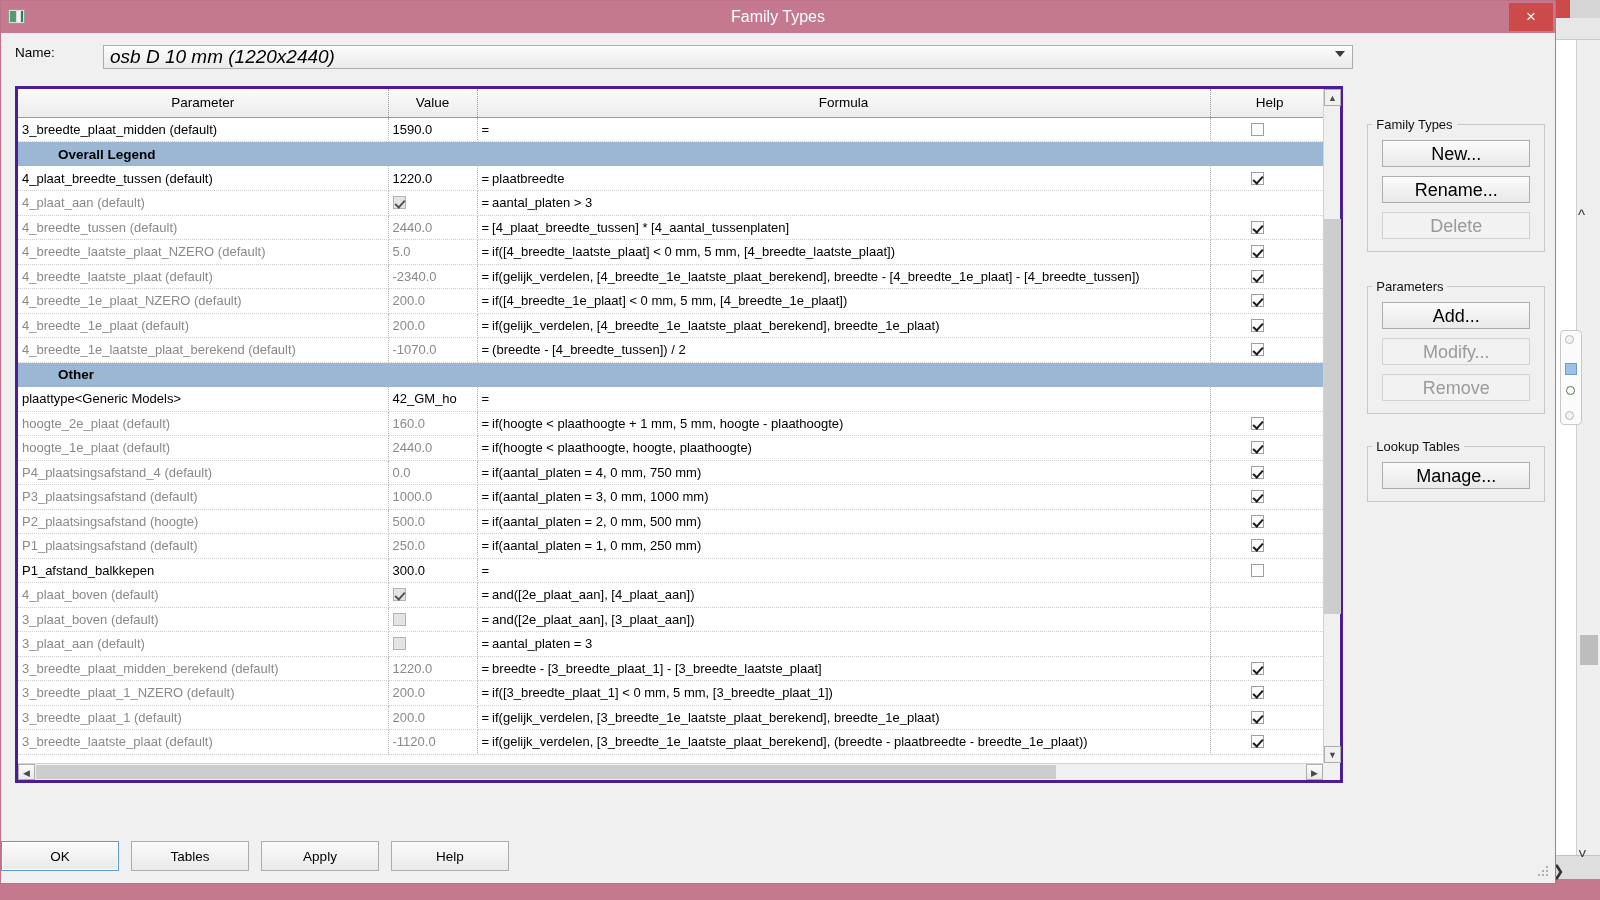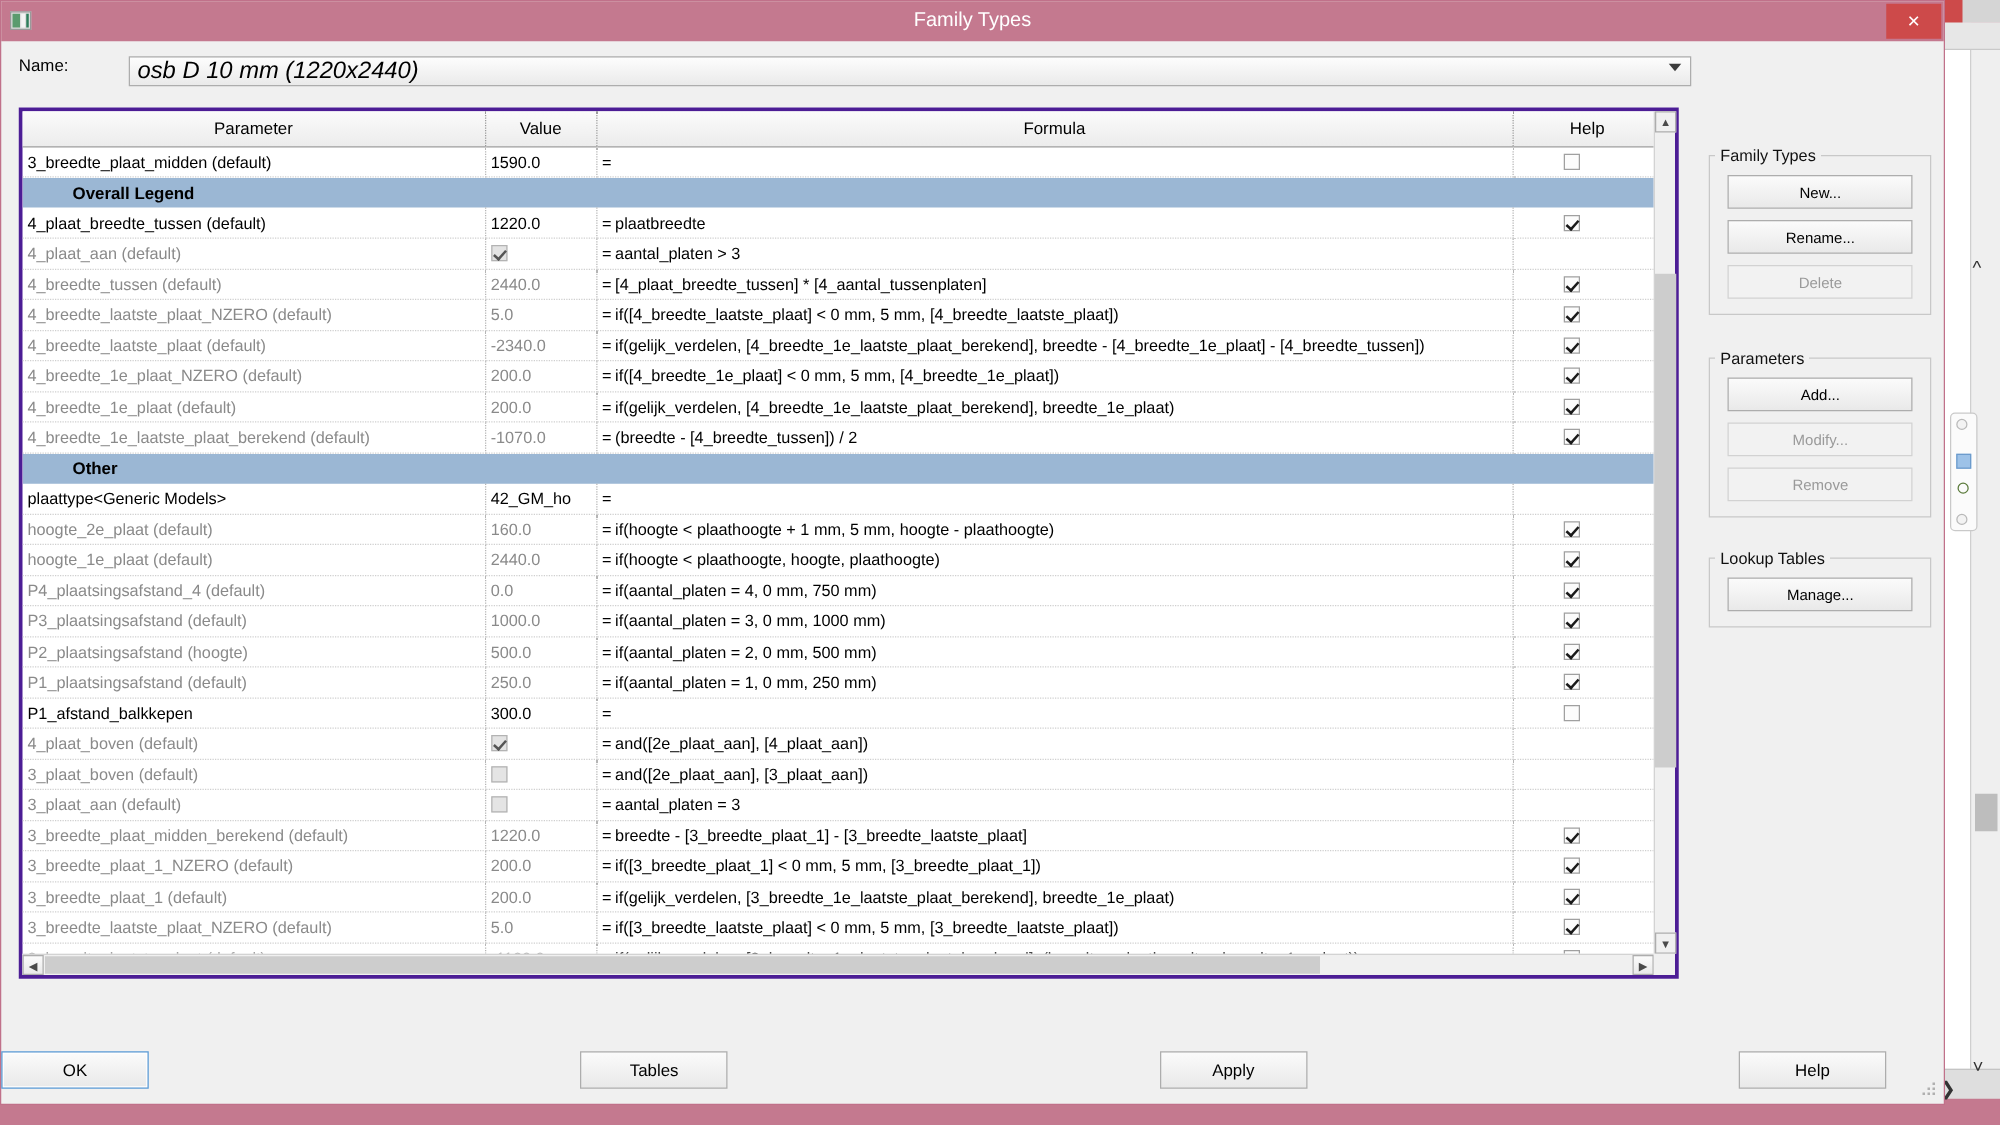--- a/index.html
+++ b/index.html
@@ -275,31 +275,31 @@
   }
   .group > legend {
     font-size: 13px; color: #111; padding: 0 4px; margin-left: 4px;
   }
   .group .inner { padding: 8px 14px 12px 14px; }
   .btn {
     display: block; width: 100%; height: 27px;
     margin-bottom: 9px;
     background: linear-gradient(#fbfbfb,#e9e9e9);
     border: 1px solid #adadad;
-    font-size: 12px; color: #000;
+    font-size: 18px; color: #000;
     text-align: center; line-height: 25px;
     font-family: "Liberation Sans", sans-serif;
   }
   .btn:last-child { margin-bottom: 0; }
   .btn.disabled { color: #9a9a9a; border-color: #d2d2d2; background: #f2f2f2; }
 
   
   #footer {
     height: 54px;
-    display: flex; align-items: center; justify-content: space-between;
+    display: flex; align-items: center; justify-content: flex-start;
     padding-right: 46px;
     gap: 12px;
     flex: 0 0 54px;
   }
   .fbtn {
     width: 118px; height: 30px;
     background: linear-gradient(#fbfbfb,#e9e9e9);
     border: 1px solid #adadad;
     font-size: 13.5px; text-align:center; line-height: 28px;
     color:#000;
@@ -516,26 +516,20 @@
                   <td class="c-formula"><span class="eq">=</span>if([3_breedte_plaat_1] &lt; 0 mm, 5 mm, [3_breedte_plaat_1])</td>
                   <td class="c-lock"><span class="cb checked"></span></td>
                 </tr>
                 <tr class="dim">
                   <td class="c-param">3_breedte_plaat_1 (default)</td>
                   <td class="c-val">200.0</td>
                   <td class="c-formula"><span class="eq">=</span>if(gelijk_verdelen, [3_breedte_1e_laatste_plaat_berekend], breedte_1e_plaat)</td>
                   <td class="c-lock"><span class="cb checked"></span></td>
                 </tr>
                 <tr class="dim">
-                  <td class="c-param">3_breedte_laatste_plaat_NZERO (default)</td>
-                  <td class="c-val">5.0</td>
-                  <td class="c-formula"><span class="eq">=</span>if([3_breedte_laatste_plaat] &lt; 0 mm, 5 mm, [3_breedte_laatste_plaat])</td>
-                  <td class="c-lock"><span class="cb checked"></span></td>
-                </tr>
-                <tr class="dim">
                   <td class="c-param">3_breedte_laatste_plaat (default)</td>
                   <td class="c-val">-1120.0</td>
                   <td class="c-formula"><span class="eq">=</span>if(gelijk_verdelen, [3_breedte_1e_laatste_plaat_berekend], (breedte - plaatbreedte - breedte_1e_plaat))</td>
                   <td class="c-lock"><span class="cb checked"></span></td>
                 </tr>
               </tbody>
           </table>
         </div>
 
         <div class="vsb">

